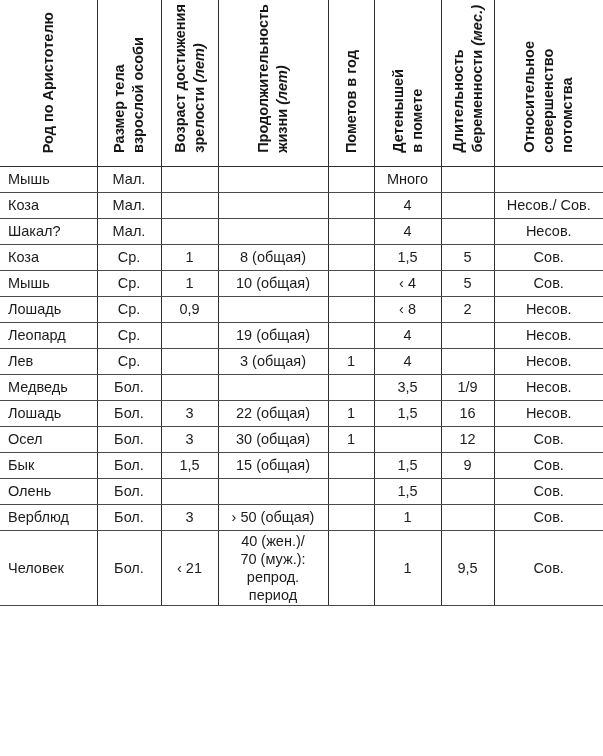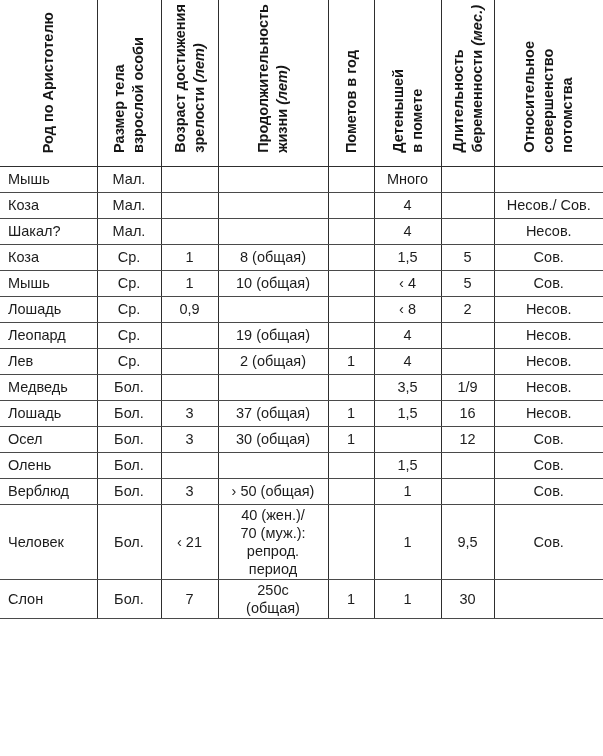--- a/index.html
+++ b/index.html
@@ -179,54 +179,64 @@
           <td>19 (общая)</td>
           <td></td>
           <td>4</td>
           <td></td>
           <td>Несов.</td>
         </tr>
         <tr>
           <td class="name-col">Лев</td>
           <td>Ср.</td>
           <td></td>
-          <td>2 (общая)</td>
+          <td>3 (общая)</td>
           <td>1</td>
           <td>4</td>
           <td></td>
           <td>Несов.</td>
         </tr>
         <tr>
           <td class="name-col">Медведь</td>
           <td>Бол.</td>
           <td></td>
           <td></td>
           <td></td>
           <td>3,5</td>
           <td>1/9</td>
           <td>Несов.</td>
         </tr>
         <tr>
           <td class="name-col">Лошадь</td>
           <td>Бол.</td>
           <td>3</td>
-          <td>37 (общая)</td>
+          <td>22 (общая)</td>
           <td>1</td>
           <td>1,5</td>
           <td>16</td>
           <td>Несов.</td>
         </tr>
         <tr>
           <td class="name-col">Осел</td>
           <td>Бол.</td>
           <td>3</td>
           <td>30 (общая)</td>
           <td>1</td>
           <td></td>
           <td>12</td>
+          <td>Сов.</td>
+        </tr>
+        <tr>
+          <td class="name-col">Бык</td>
+          <td>Бол.</td>
+          <td>1,5</td>
+          <td>15 (общая)</td>
+          <td></td>
+          <td>1,5</td>
+          <td>9</td>
           <td>Сов.</td>
         </tr>
         <tr>
           <td class="name-col">Олень</td>
           <td>Бол.</td>
           <td></td>
           <td></td>
           <td></td>
           <td>1,5</td>
           <td></td>
@@ -248,26 +258,15 @@
           <td>‹ 21</td>
           <td>40 (жен.)/
 70 (муж.):
 репрод.
 период</td>
           <td></td>
           <td>1</td>
           <td>9,5</td>
           <td>Сов.</td>
         </tr>
-        <tr>
-          <td class="name-col">Слон</td>
-          <td>Бол.</td>
-          <td>7</td>
-          <td>250с
-(общая)</td>
-          <td>1</td>
-          <td>1</td>
-          <td>30</td>
-          <td></td>
-        </tr>
       </tbody>
   </table>
 </div>
 
 </body></html>

